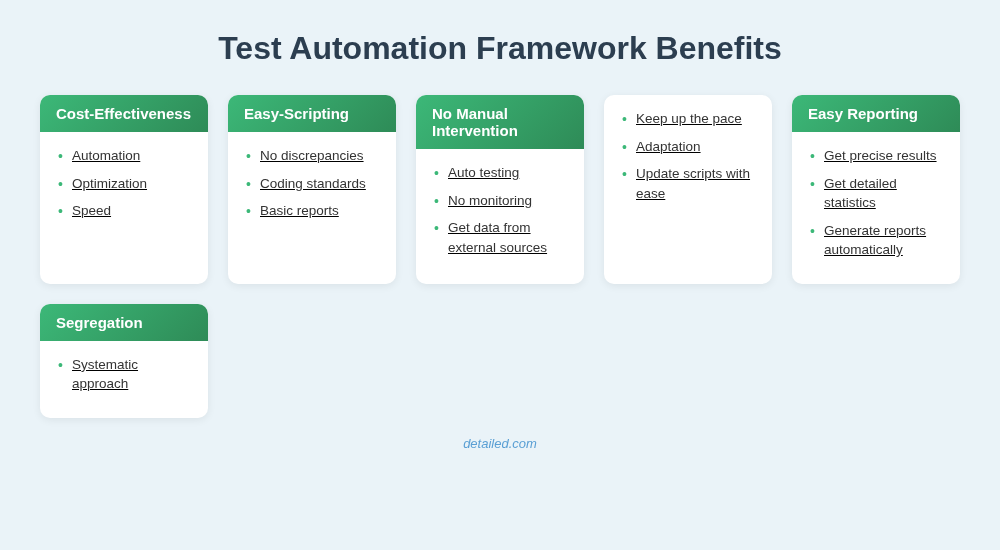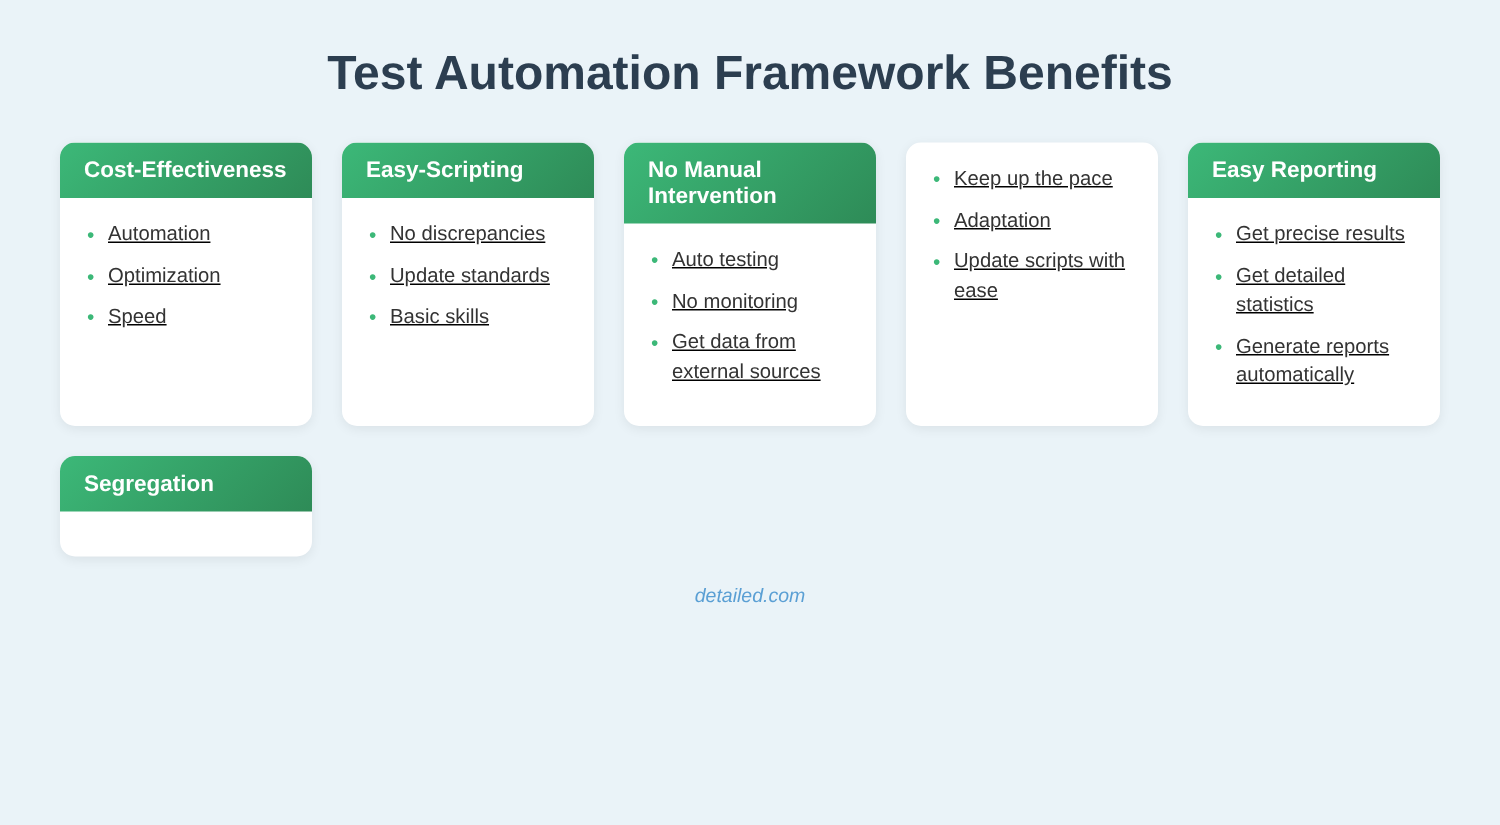--- a/index.html
+++ b/index.html
@@ -96,22 +96,22 @@
           <li>Optimization</li>
           <li>Speed</li>
         </ul>
       </div>
     </div>
     <div class="card">
       <div class="card-header">Easy-Scripting</div>
       <div class="card-body">
         <ul>
           <li>No discrepancies</li>
-          <li>Update standards</li>
-          <li>Basic skills</li>
+          <li>Coding standards</li>
+          <li>Basic reports</li>
         </ul>
       </div>
     </div>
     <div class="card">
       <div class="card-header">No Manual Intervention</div>
       <div class="card-body">
         <ul>
           <li>Auto testing</li>
           <li>No monitoring</li>
           <li>Get data from external sources</li>
@@ -134,18 +134,19 @@
           <li>Get precise results</li>
           <li>Get detailed statistics</li>
           <li>Generate reports automatically</li>
         </ul>
       </div>
     </div>
     <div class="card">
       <div class="card-header">Segregation</div>
       <div class="card-body">
         <ul>
+          <li>Systematic approach</li>
         </ul>
       </div>
     </div>
   </div>
 
 <div class="footer">detailed.com</div>
 
 </body></html>

